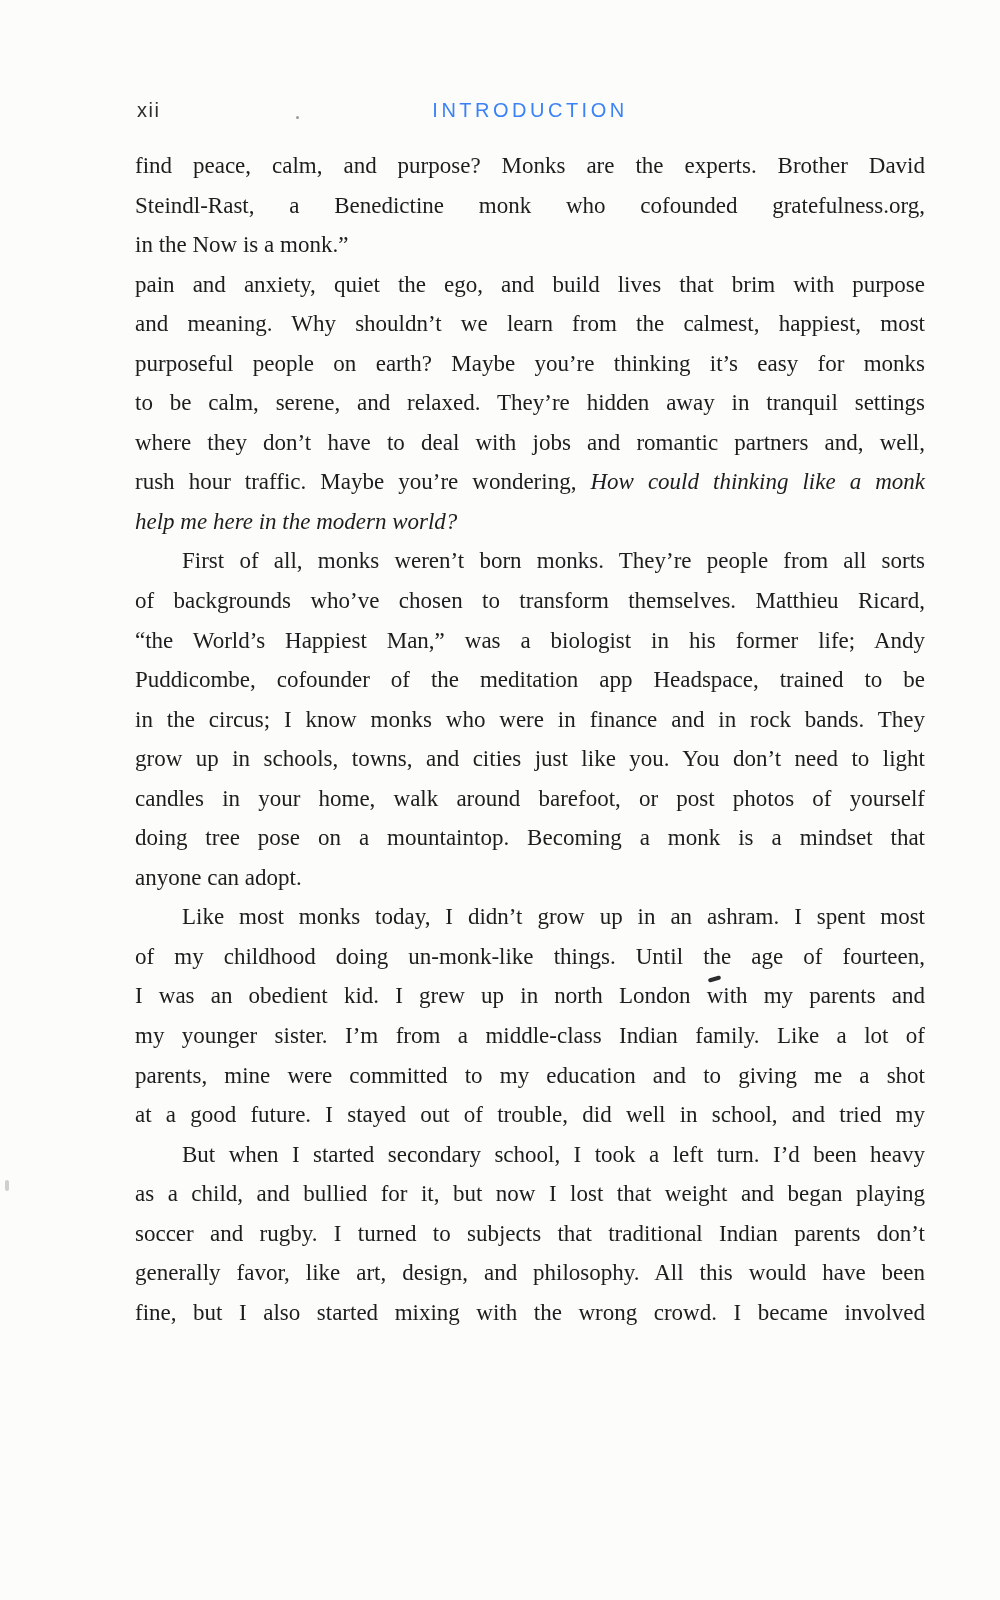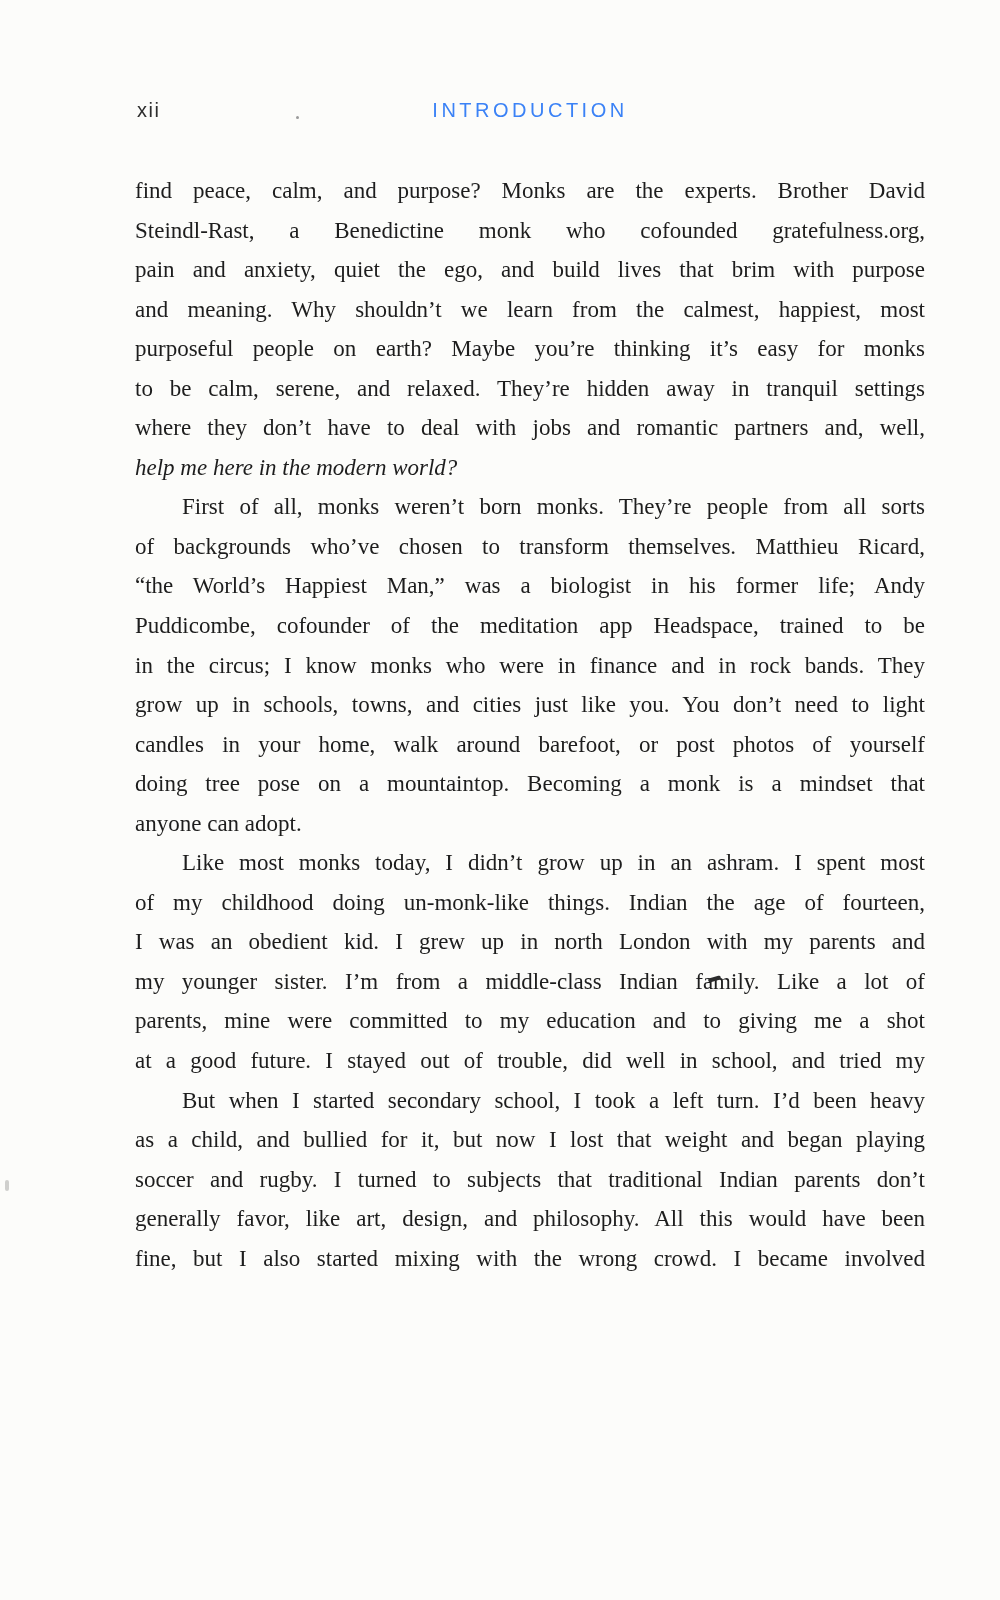--- a/index.html
+++ b/index.html
@@ -11,21 +11,21 @@
   .running-header{position:absolute;left:135px;top:99px;width:790px;height:26px;}
   .folio{
     position:absolute;left:2px;top:0;
     font-family:"Liberation Sans",sans-serif;font-size:20px;letter-spacing:1.5px;color:#2d2d2d;
   }
   .running-head{
     position:absolute;left:0;right:0;top:0;text-align:center;
     font-family:"Liberation Sans",sans-serif;font-size:20px;letter-spacing:3.5px;color:#3b82f6;
   }
   .text-block{
-    position:absolute;left:135px;top:171px;width:790px;
+    position:absolute;left:135px;top:146px;width:790px;
     font-size:23px;
   }
   .para{margin:0;padding:0;}
   .line{
     line-height:39.55px;height:39.55px;
     white-space:nowrap;overflow:visible;
     text-align:justify;text-align-last:justify;
     text-justify:inter-word;
   }
   .line.end{text-align-last:left;}
@@ -45,46 +45,48 @@
   <header class="running-header">
     <span class="folio">xii</span>
     <span class="running-head">INTRODUCTION</span>
   </header>
 
   <main class="text-block">
 
     <div class="para">
       <div class="line">find peace, calm, and purpose? Monks are the experts. Brother David</div>
       <div class="line">Steindl-Rast, a Benedictine monk who cofounded gratefulness.org,</div>
+      <div class="line end">in the Now is a monk.”</div>
     </div>
 
     <div class="para">
       <div class="line">pain and anxiety, quiet the ego, and build lives that brim with purpose</div>
       <div class="line">and meaning. Why shouldn’t we learn from the calmest, happiest, most</div>
       <div class="line">purposeful people on earth? Maybe you’re thinking it’s easy for monks</div>
       <div class="line">to be calm, serene, and relaxed. They’re hidden away in tranquil settings</div>
       <div class="line">where they don’t have to deal with jobs and romantic partners and, well,</div>
+      <div class="line"><span>rush hour traffic. Maybe you’re wondering, </span><span class="italic">How could thinking like a monk</span></div>
       <div class="line end italic">help me here in the modern world?</div>
     </div>
 
     <div class="para">
       <div class="line indent">First of all, monks weren’t born monks. They’re people from all sorts</div>
       <div class="line">of backgrounds who’ve chosen to transform themselves. Matthieu Ricard,</div>
       <div class="line">“the World’s Happiest Man,” was a biologist in his former life; Andy</div>
       <div class="line">Puddicombe, cofounder of the meditation app Headspace, trained to be</div>
       <div class="line">in the circus; I know monks who were in finance and in rock bands. They</div>
       <div class="line">grow up in schools, towns, and cities just like you. You don’t need to light</div>
       <div class="line">candles in your home, walk around barefoot, or post photos of yourself</div>
       <div class="line">doing tree pose on a mountaintop. Becoming a monk is a mindset that</div>
       <div class="line end">anyone can adopt.</div>
     </div>
 
     <div class="para">
       <div class="line indent">Like most monks today, I didn’t grow up in an ashram. I spent most</div>
-      <div class="line">of my childhood doing un-monk-like things. Indian the age of fourteen,</div>
+      <div class="line">of my childhood doing un-monk-like things. Until the age of fourteen,</div>
       <div class="line">I was an obedient kid. I grew up in north London with my parents and</div>
       <div class="line">my younger sister. I’m from a middle-class Indian family. Like a lot of</div>
       <div class="line">parents, mine were committed to my education and to giving me a shot</div>
       <div class="line">at a good future. I stayed out of trouble, did well in school, and tried my</div>
     </div>
 
     <div class="para">
       <div class="line indent">But when I started secondary school, I took a left turn. I’d been heavy</div>
       <div class="line">as a child, and bullied for it, but now I lost that weight and began playing</div>
       <div class="line">soccer and rugby. I turned to subjects that traditional Indian parents don’t</div>

